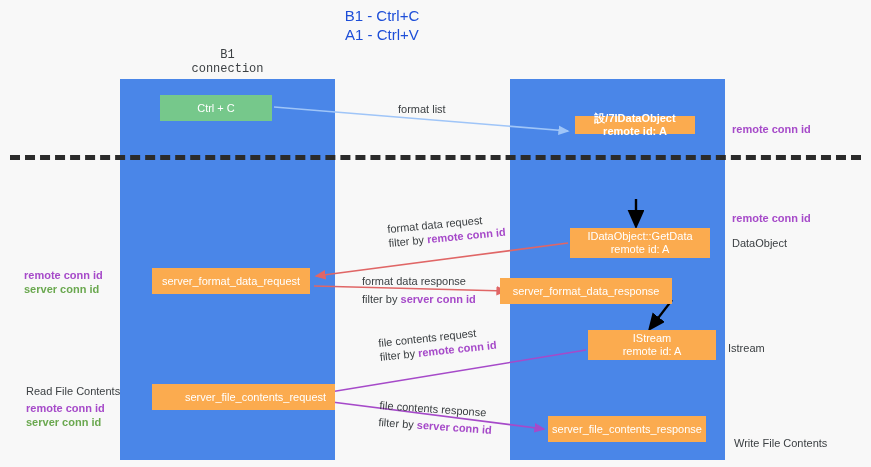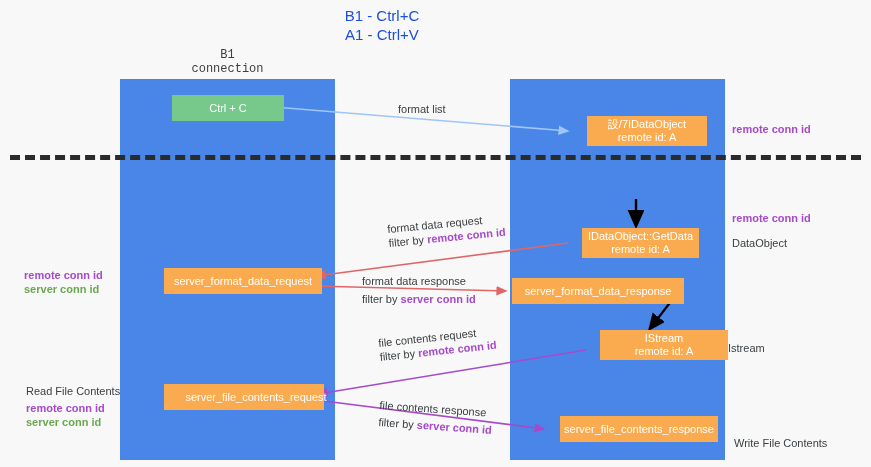--- a/index.html
+++ b/index.html
@@ -60,34 +60,33 @@
     display: flex;
     flex-direction: column;
     align-items: center;
     justify-content: center;
     color: #ffffff;
     font-size: 11px;
     line-height: 13px;
     text-align: right;
     padding: 2px 4px;
     z-index: 6;
-    margin-left: 12px;
   }
   .box.green { background: #76c88b; }
   .box.orange { background: #fbab4f; }
   .box .l2 { display: block; }
 
   #box-ctrlc   { left: 160px; top: 95px;  width: 112px; height: 26px; }
-  #box-idataobj{ left: 575px; top: 116px; width: 120px; height: 30px; }
+  #box-idataobj{ left: 575px; top: 116px; width: 120px; height: 18px; font-weight: bold; }
   #box-ctrlv   { left: 577px; top: 172px; width: 118px; height: 26px; }
-  #box-getdata { left: 570px; top: 228px; width: 117px; height: 30px; }
+  #box-getdata { left: 570px; top: 228px; width: 140px; height: 30px; }
   #box-sfdreq  { left: 152px; top: 268px; width: 158px; height: 26px; }
   #box-sfdres  { left: 500px; top: 278px; width: 172px; height: 26px; }
   #box-istream { left: 588px; top: 330px; width: 128px; height: 30px; }
-  #box-sfcreq  { left: 152px; top: 384px; width: 160px; height: 26px; padding-left: 28px; }
+  #box-sfcreq  { left: 152px; top: 384px; width: 183px; height: 26px; padding-left: 28px; }
   #box-sfcres  { left: 548px; top: 416px; width: 158px; height: 26px; }
 
   
   #divider {
     left: 10px; top: 155px;
     width: 851px; height: 0;
     border-top: 5px dashed #2b2b2b;
     z-index: 8;
   }
 

